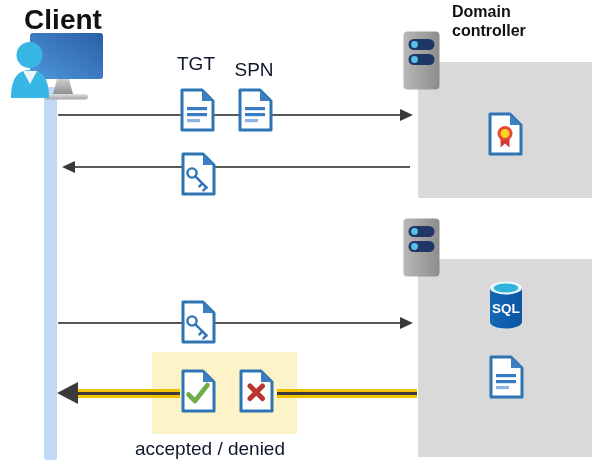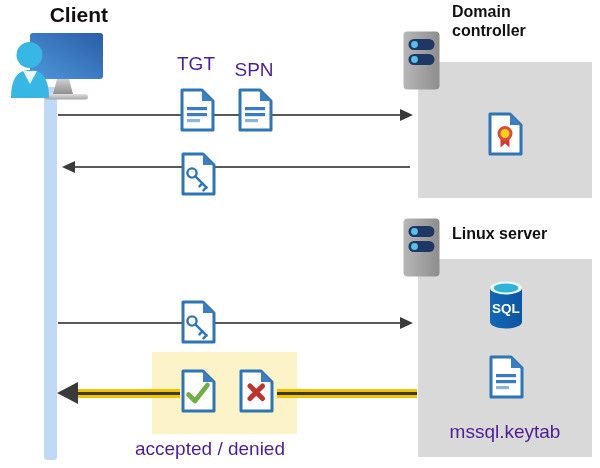--- a/index.html
+++ b/index.html
@@ -2,21 +2,21 @@
 <html><head>
 <meta charset="utf-8">
 <style>
   html,body{margin:0;padding:0;background:#ffffff;}
   .canvas{
     position:relative;width:600px;height:468px;background:#fff;overflow:hidden;
     font-family:"Liberation Sans", sans-serif;
   }
   .abs{position:absolute;}
   .title{font-weight:bold;color:#111;font-size:16px;line-height:1.18;}
-  .small-label{color:#4c1d95;font-size:19px;text-align:center;}
+  .small-label{color:#0f172a;font-size:19px;text-align:center;}
   .zone{background:#d9d9d9;}
   .lifeline{background:#bfd9f6;border-radius:3px;}
   .highlight{background:#fcf3c8;}
   .arrow-line{height:2px;background:#595959;}
   .head-right{width:0;height:0;border-top:6px solid transparent;border-bottom:6px solid transparent;border-left:13px solid #3a3a3a;}
   .head-left{width:0;height:0;border-top:6px solid transparent;border-bottom:6px solid transparent;border-right:13px solid #3a3a3a;}
   .yband{height:9px;background:#f3c300;}
   .ycore{height:3px;background:#3a3a3a;}
   .yhead{width:0;height:0;border-top:11px solid transparent;border-bottom:11px solid transparent;border-right:21px solid #3a3a3a;}
   svg{display:block;}
@@ -167,27 +167,25 @@
 
   <svg class="abs" style="left:8px;top:28px;" width="100" height="74" viewBox="0 0 100 74">
     <rect x="22" y="5" width="73" height="46" rx="3" fill="url(#screenGrad)"></rect>
     <polygon points="49,51 61,51 65,66 45,66" fill="url(#standGrad)"></polygon>
     <rect x="36" y="66" width="44" height="5.5" rx="2.7" fill="url(#baseGrad)"></rect>
     <path d="M3 70 C3 50 10 42 22 42 C34 42 41 50 41 70 Z" fill="#38b7e4"></path>
     <polygon points="15,43 29,43 22,56" fill="#e9f8fd"></polygon>
     <circle cx="21.5" cy="27" r="13" fill="#38b7e4"></circle>
   </svg>
 
-  <div class="abs title" style="left:18px;top:3px;width:90px;text-align:right;font-size:21px;">Client</div>
+  <div class="abs title" style="left:18px;top:3px;width:90px;text-align:center;font-size:28px;">Client</div>
 
   <div class="abs title" style="left:452px;top:3px;width:112px;">Domain controller</div>
 
-  <div class="abs title" style="left:452px;top:225px;width:148px;white-space:nowrap;">Linux server</div>
 
   <div class="abs small-label" style="left:174px;top:53px;width:44px;">TGT</div>
 
   <div class="abs small-label" style="left:232px;top:59px;width:44px;">SPN</div>
 
-  <div class="abs small-label" style="left:418px;top:421px;width:174px;">mssql.keytab</div>
 
   <div class="abs small-label" style="left:122px;top:438px;width:176px;">accepted / denied</div>
 
 </div>
 
 </body></html>

